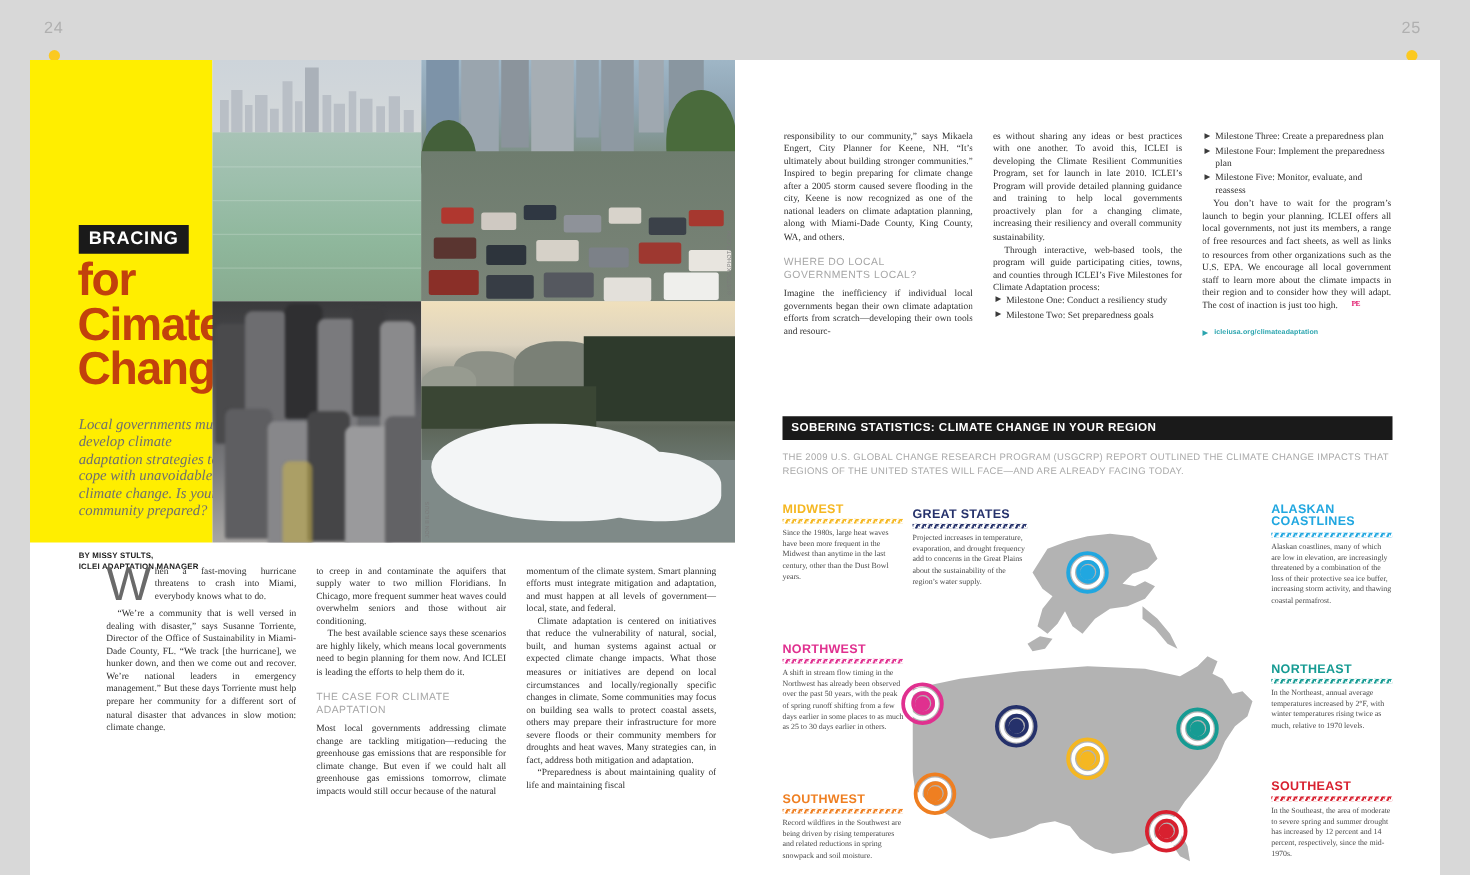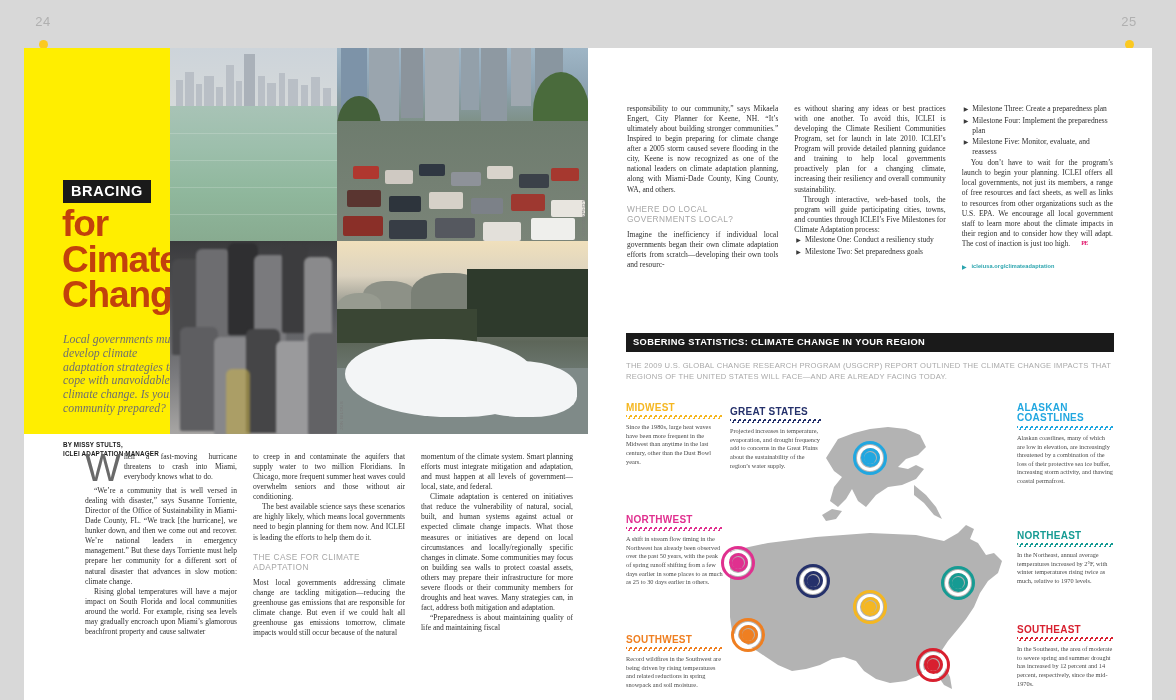--- a/index.html
+++ b/index.html
@@ -370,21 +370,20 @@
         <div class="snow" style="left:120px;top:120px;width:120px; height:56px;"></div>
         <div class="photo-credit" style="left:2px; bottom:4px;">JON BILOUS</div>
       </div>
 
     </div>
 
     <div class="cols">
       <div class="col">
         <p class="noind dropcap-para"><span class="dropcap">W</span><span>hen a fast-moving hurricane threatens to crash into Miami, everybody knows what to do.</span></p>
         <p>“We’re a community that is well versed in dealing with disaster,” says Susanne Torriente, Director of the Office of Sustainability in Miami-Dade County, FL. “We track [the hurricane], we hunker down, and then we come out and recover. We’re national leaders in emergency management.” But these days Torriente must help prepare her community for a different sort of natural disaster that advances in slow motion: climate change.</p>
-        <p>Rising global temperatures will have a major impact on South Florida and local communities around the world. For example, rising sea levels may gradually encroach upon Miami’s glamorous beachfront property and cause saltwater</p>
       </div>
       <div class="col">
         <p class="noind">to creep in and contaminate the aquifers that supply water to two million Floridians. In Chicago, more frequent summer heat waves could overwhelm seniors and those without air conditioning.</p>
         <p>The best available science says these scenarios are highly likely, which means local governments need to begin planning for them now. And ICLEI is leading the efforts to help them do it.</p>
         <div class="subhead">THE CASE FOR CLIMATE ADAPTATION</div>
         <p class="noind">Most local governments addressing climate change are tackling mitigation—reducing the greenhouse gas emissions that are responsible for climate change. But even if we could halt all greenhouse gas emissions tomorrow, climate impacts would still occur because of the natural</p>
       </div>
       <div class="col">
         <p class="noind">momentum of the climate system. Smart planning efforts must integrate mitigation and adaptation, and must happen at all levels of government—local, state, and federal.</p>
         <p>Climate adaptation is centered on initiatives that reduce the vulnerability of natural, social, built, and human systems against actual or expected climate change impacts. What those measures or initiatives are depend on local circumstances and locally/regionally specific changes in climate. Some communities may focus on building sea walls to protect coastal assets, others may prepare their infrastructure for more severe floods or their community members for droughts and heat waves. Many strategies can, in fact, address both mitigation and adaptation.</p>

